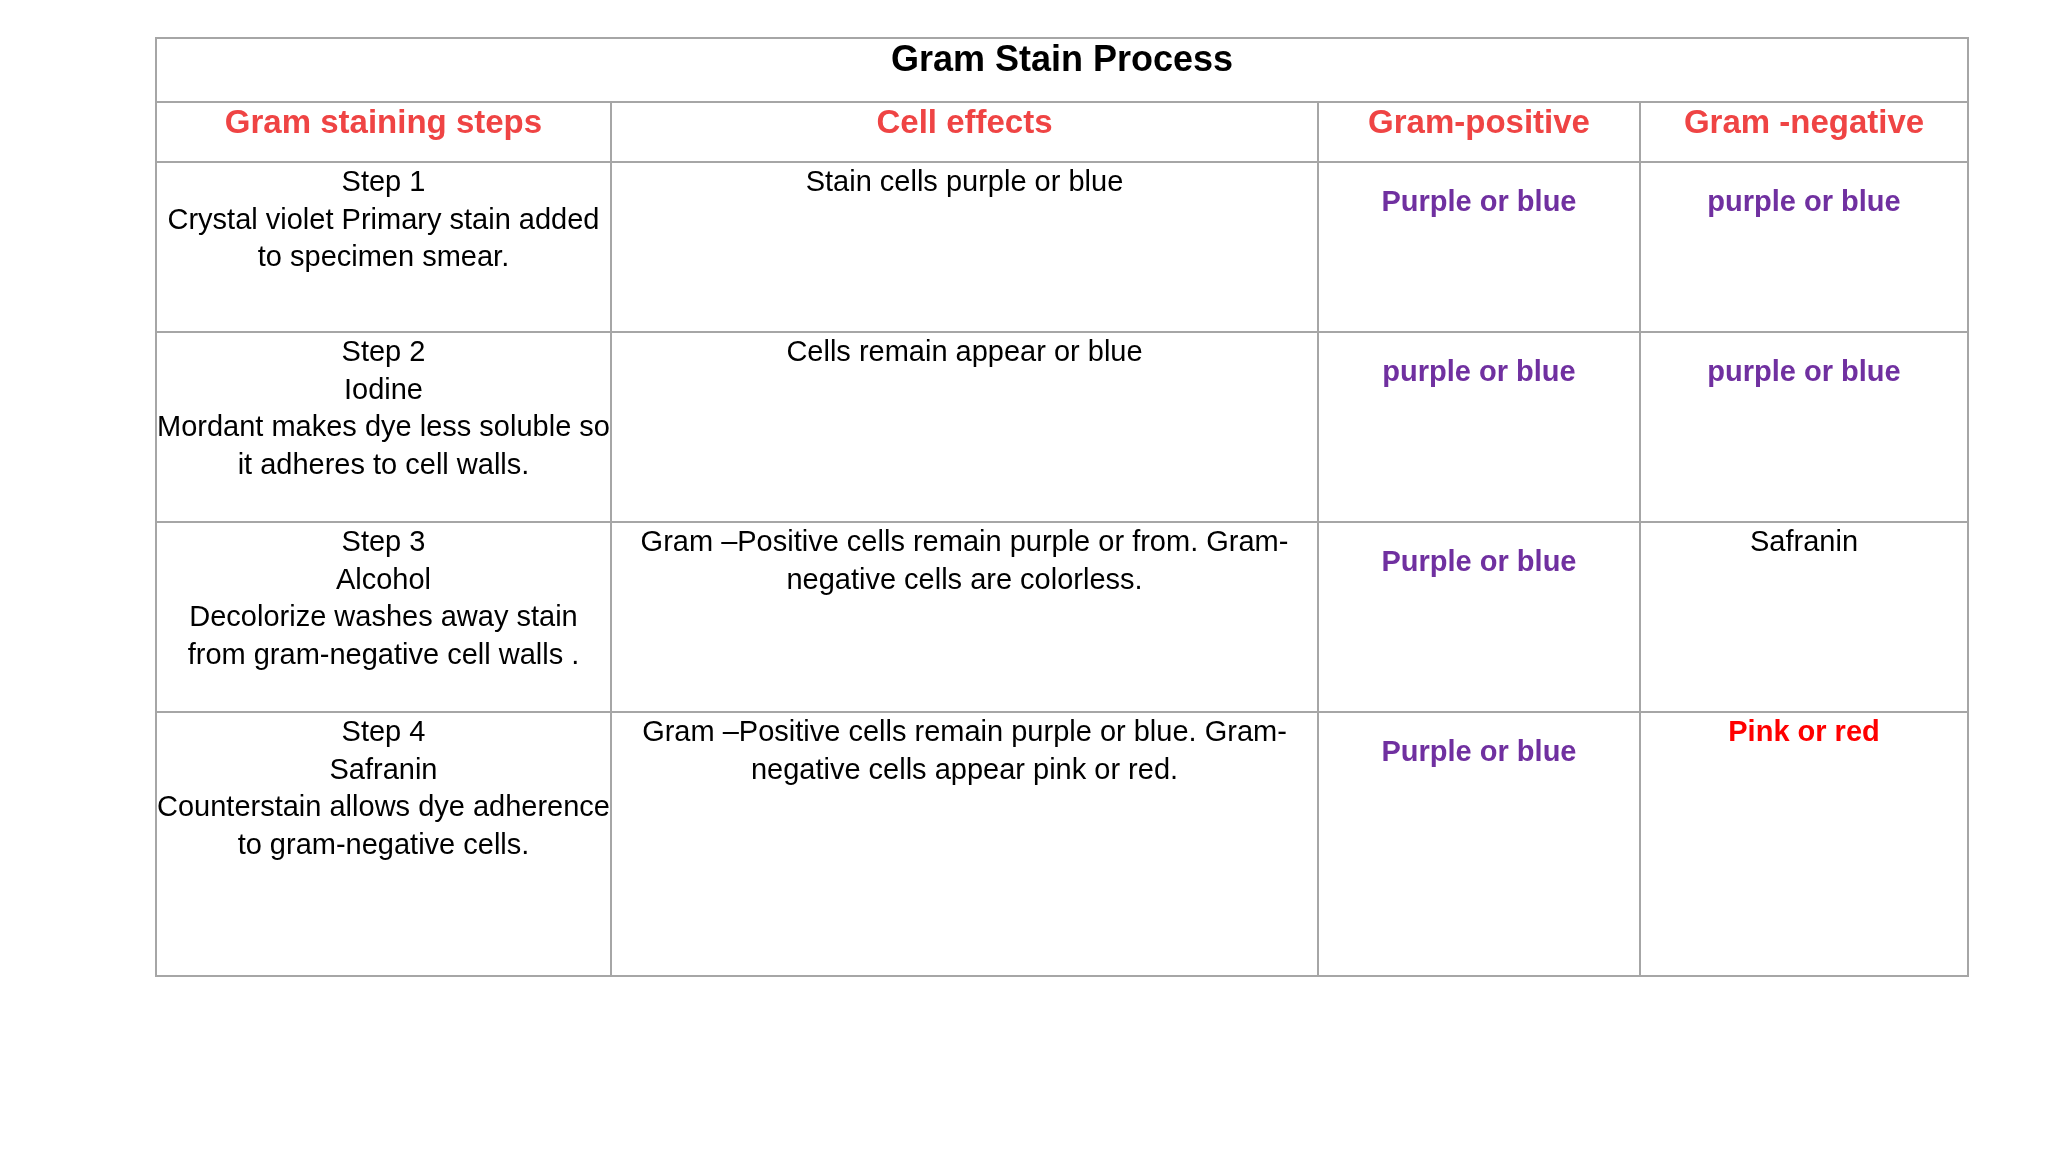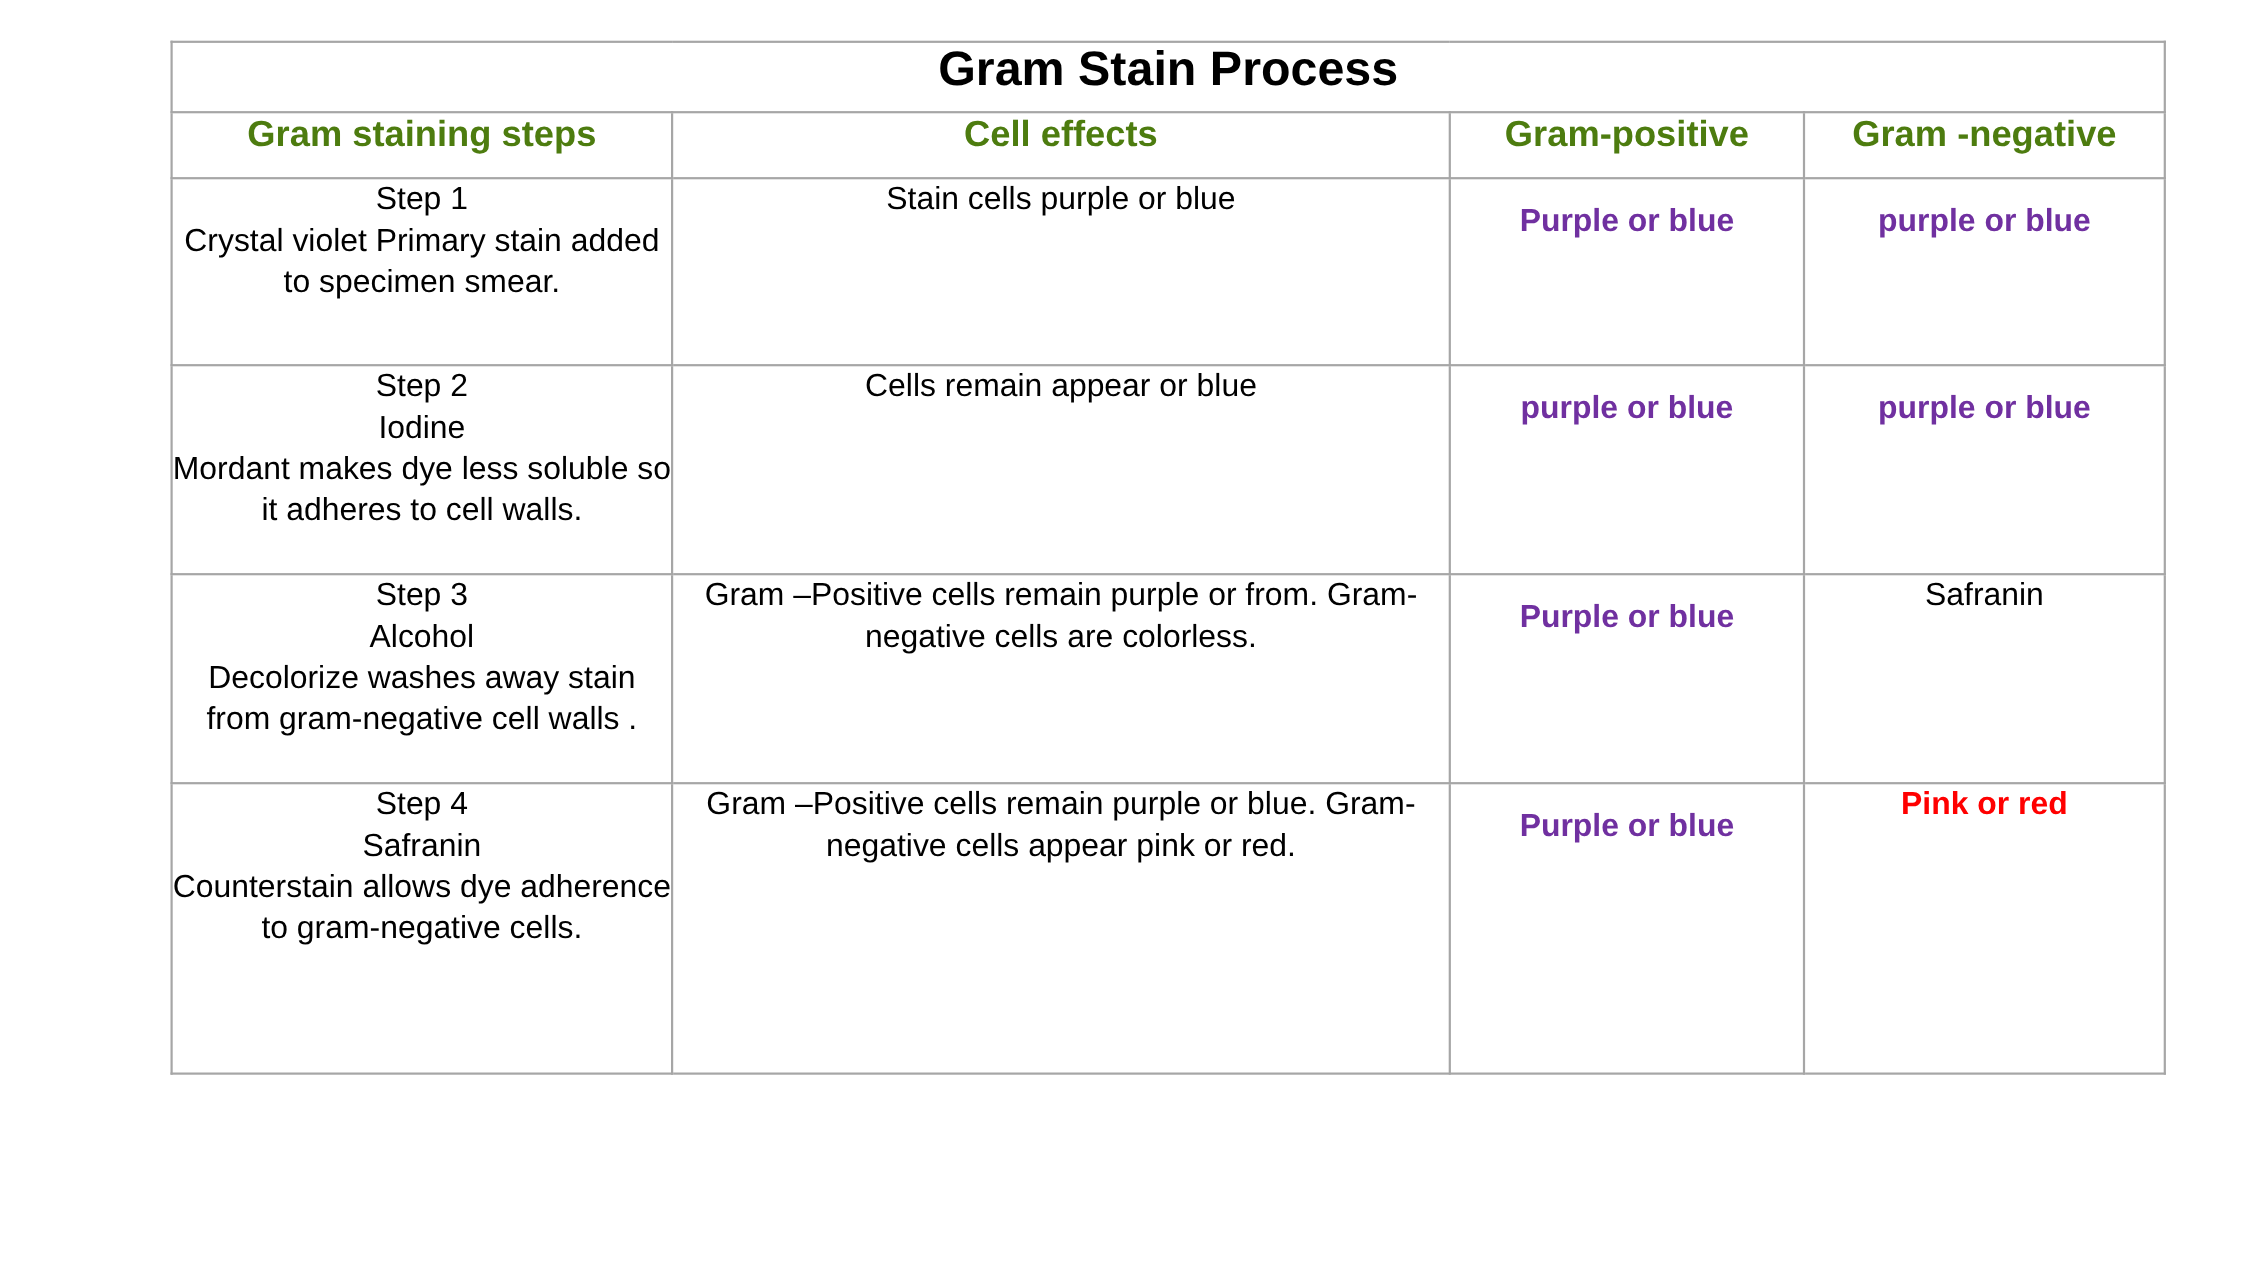--- a/index.html
+++ b/index.html
@@ -44,34 +44,34 @@
   col.c2 { width: 707px; }
   col.c3 { width: 322px; }
   col.c4 { width: 328px; }
 
   .title-cell {
     height: 62px;
     text-align: center;
     vertical-align: middle;
   }
   .title-text {
-    font-size: 44px;
+    font-size: 36px;
     font-weight: bold;
     color: #000000;
     line-height: 1.1;
   }
   .head-cell {
     height: 58px;
     text-align: center;
     vertical-align: middle;
   }
   .head-text {
     font-size: 33px;
     font-weight: bold;
-    color: #4d7c0f;
+    color: #ef4444;
     line-height: 1.15;
   }
 
   .body-cell {
     text-align: center;
     vertical-align: top;
     padding-top: 13px;
     padding-left: 8px;
     padding-right: 8px;
   }

